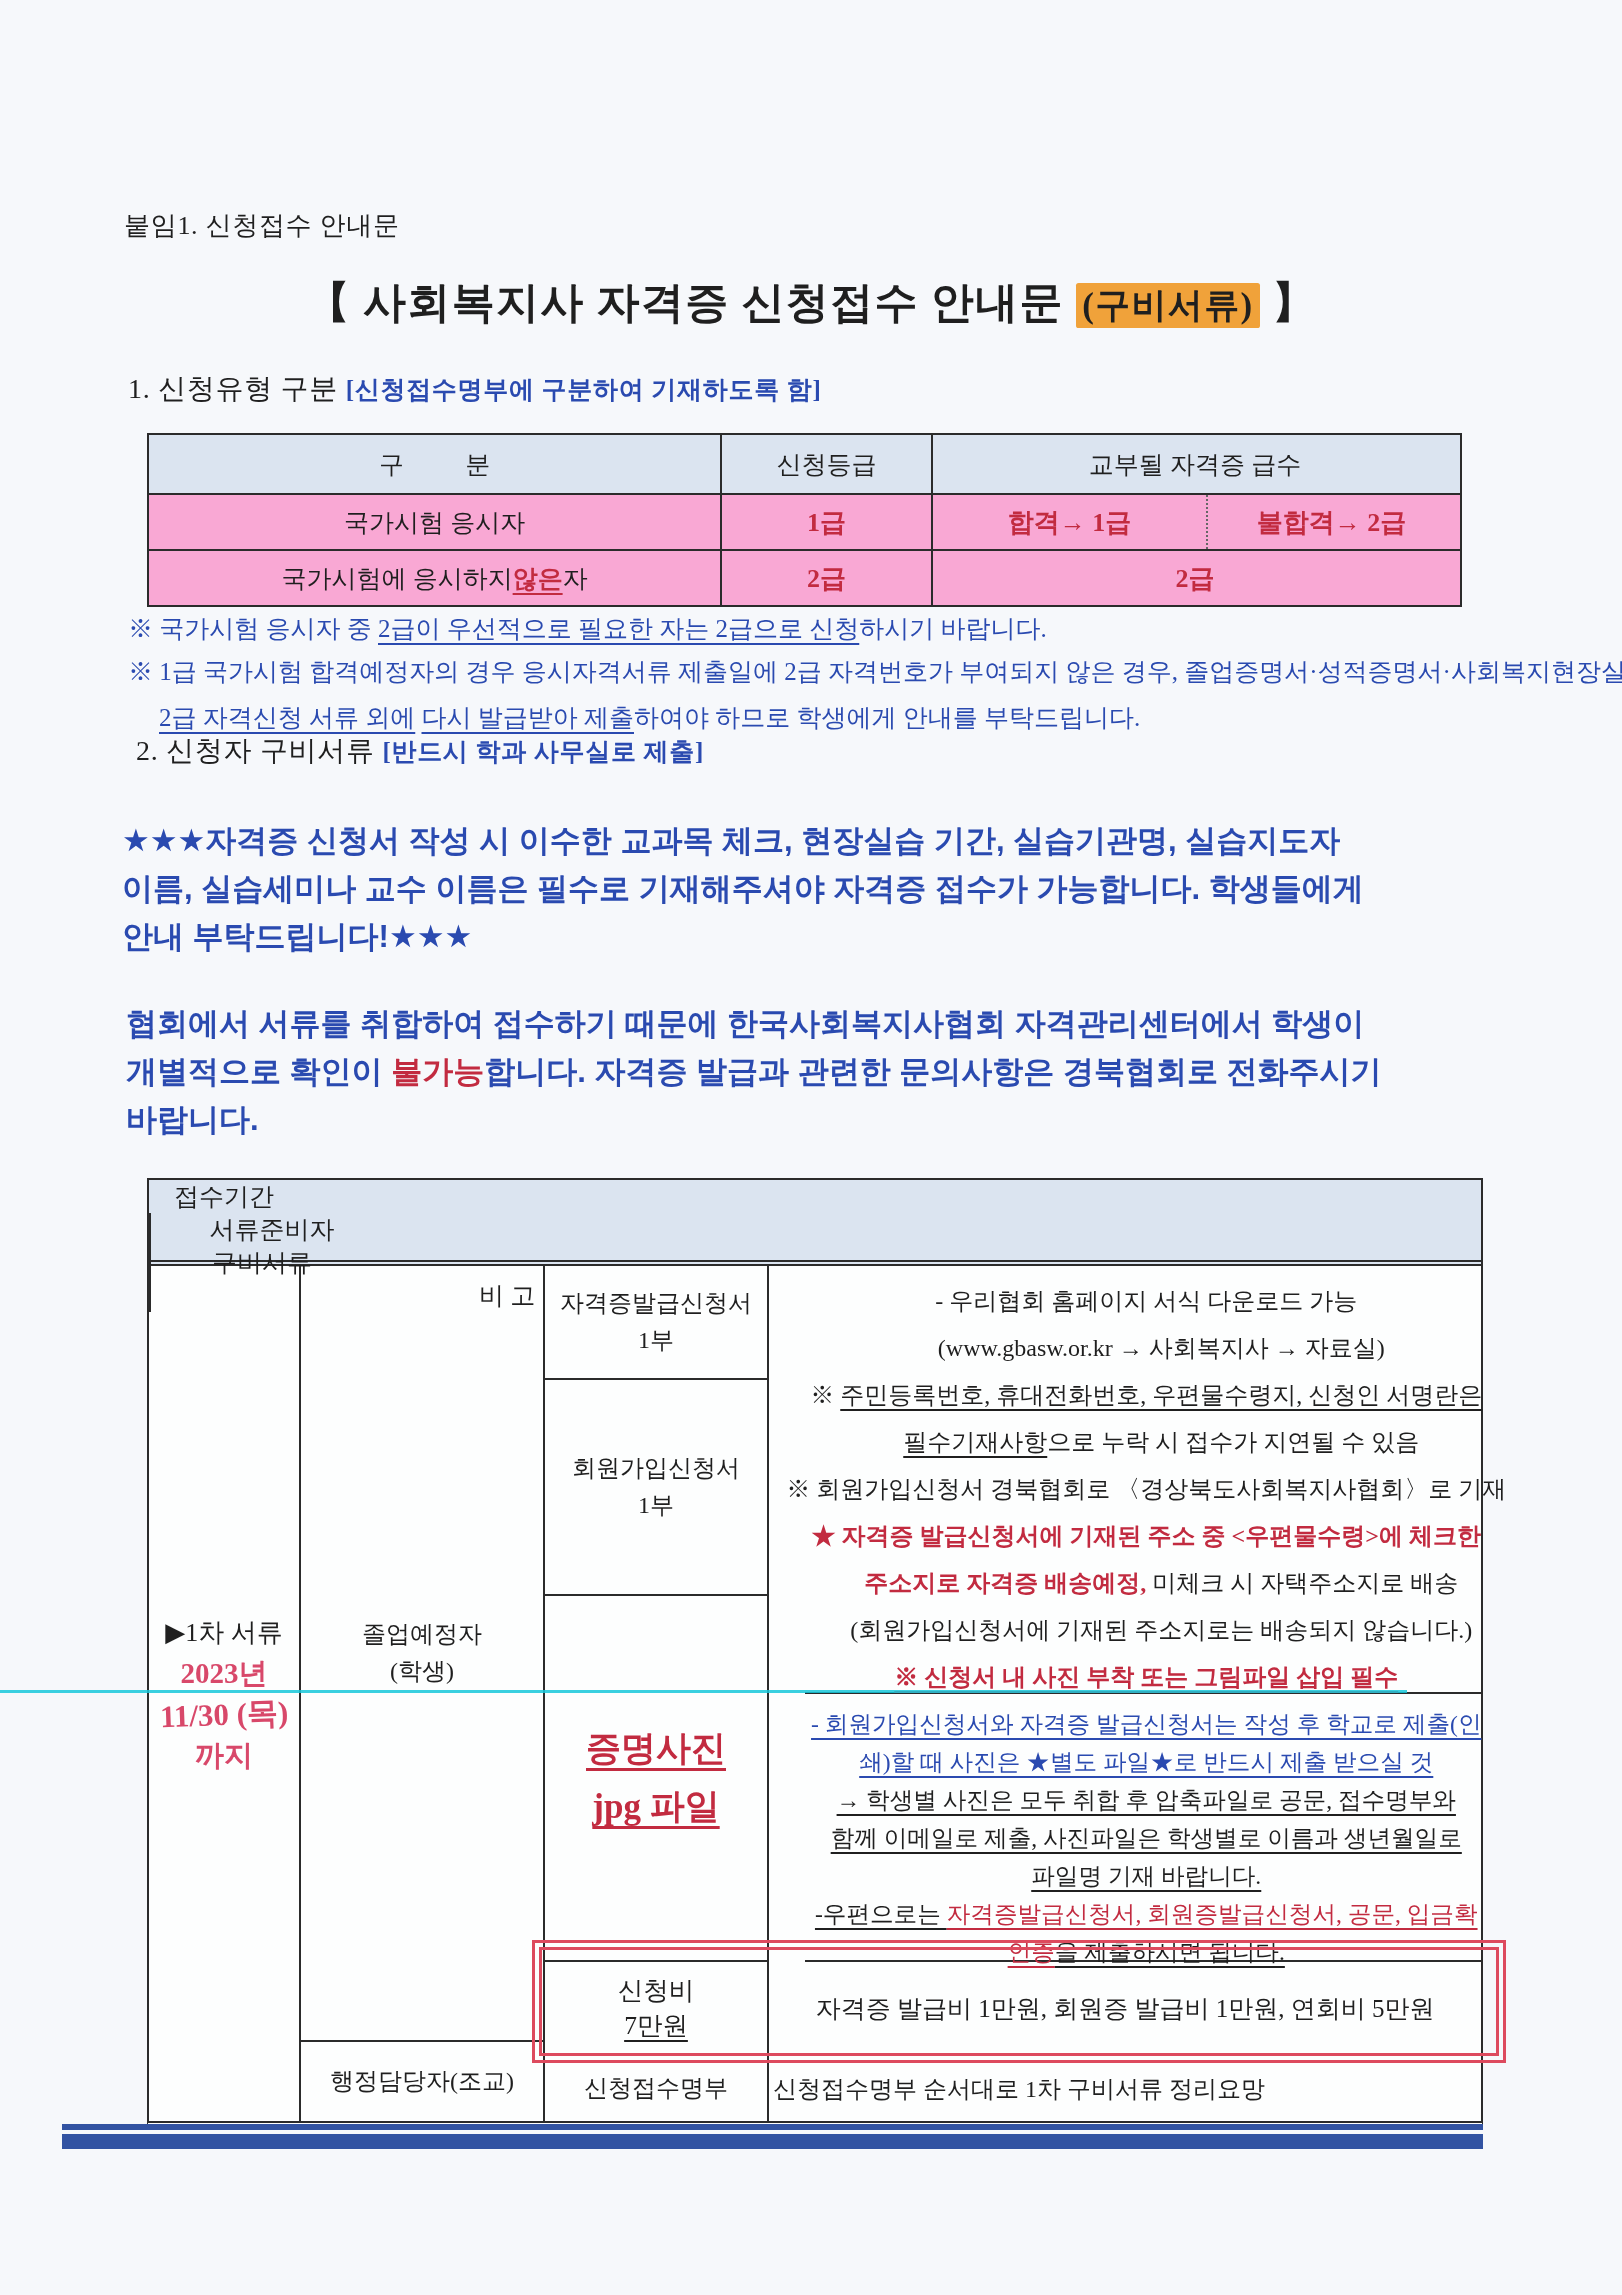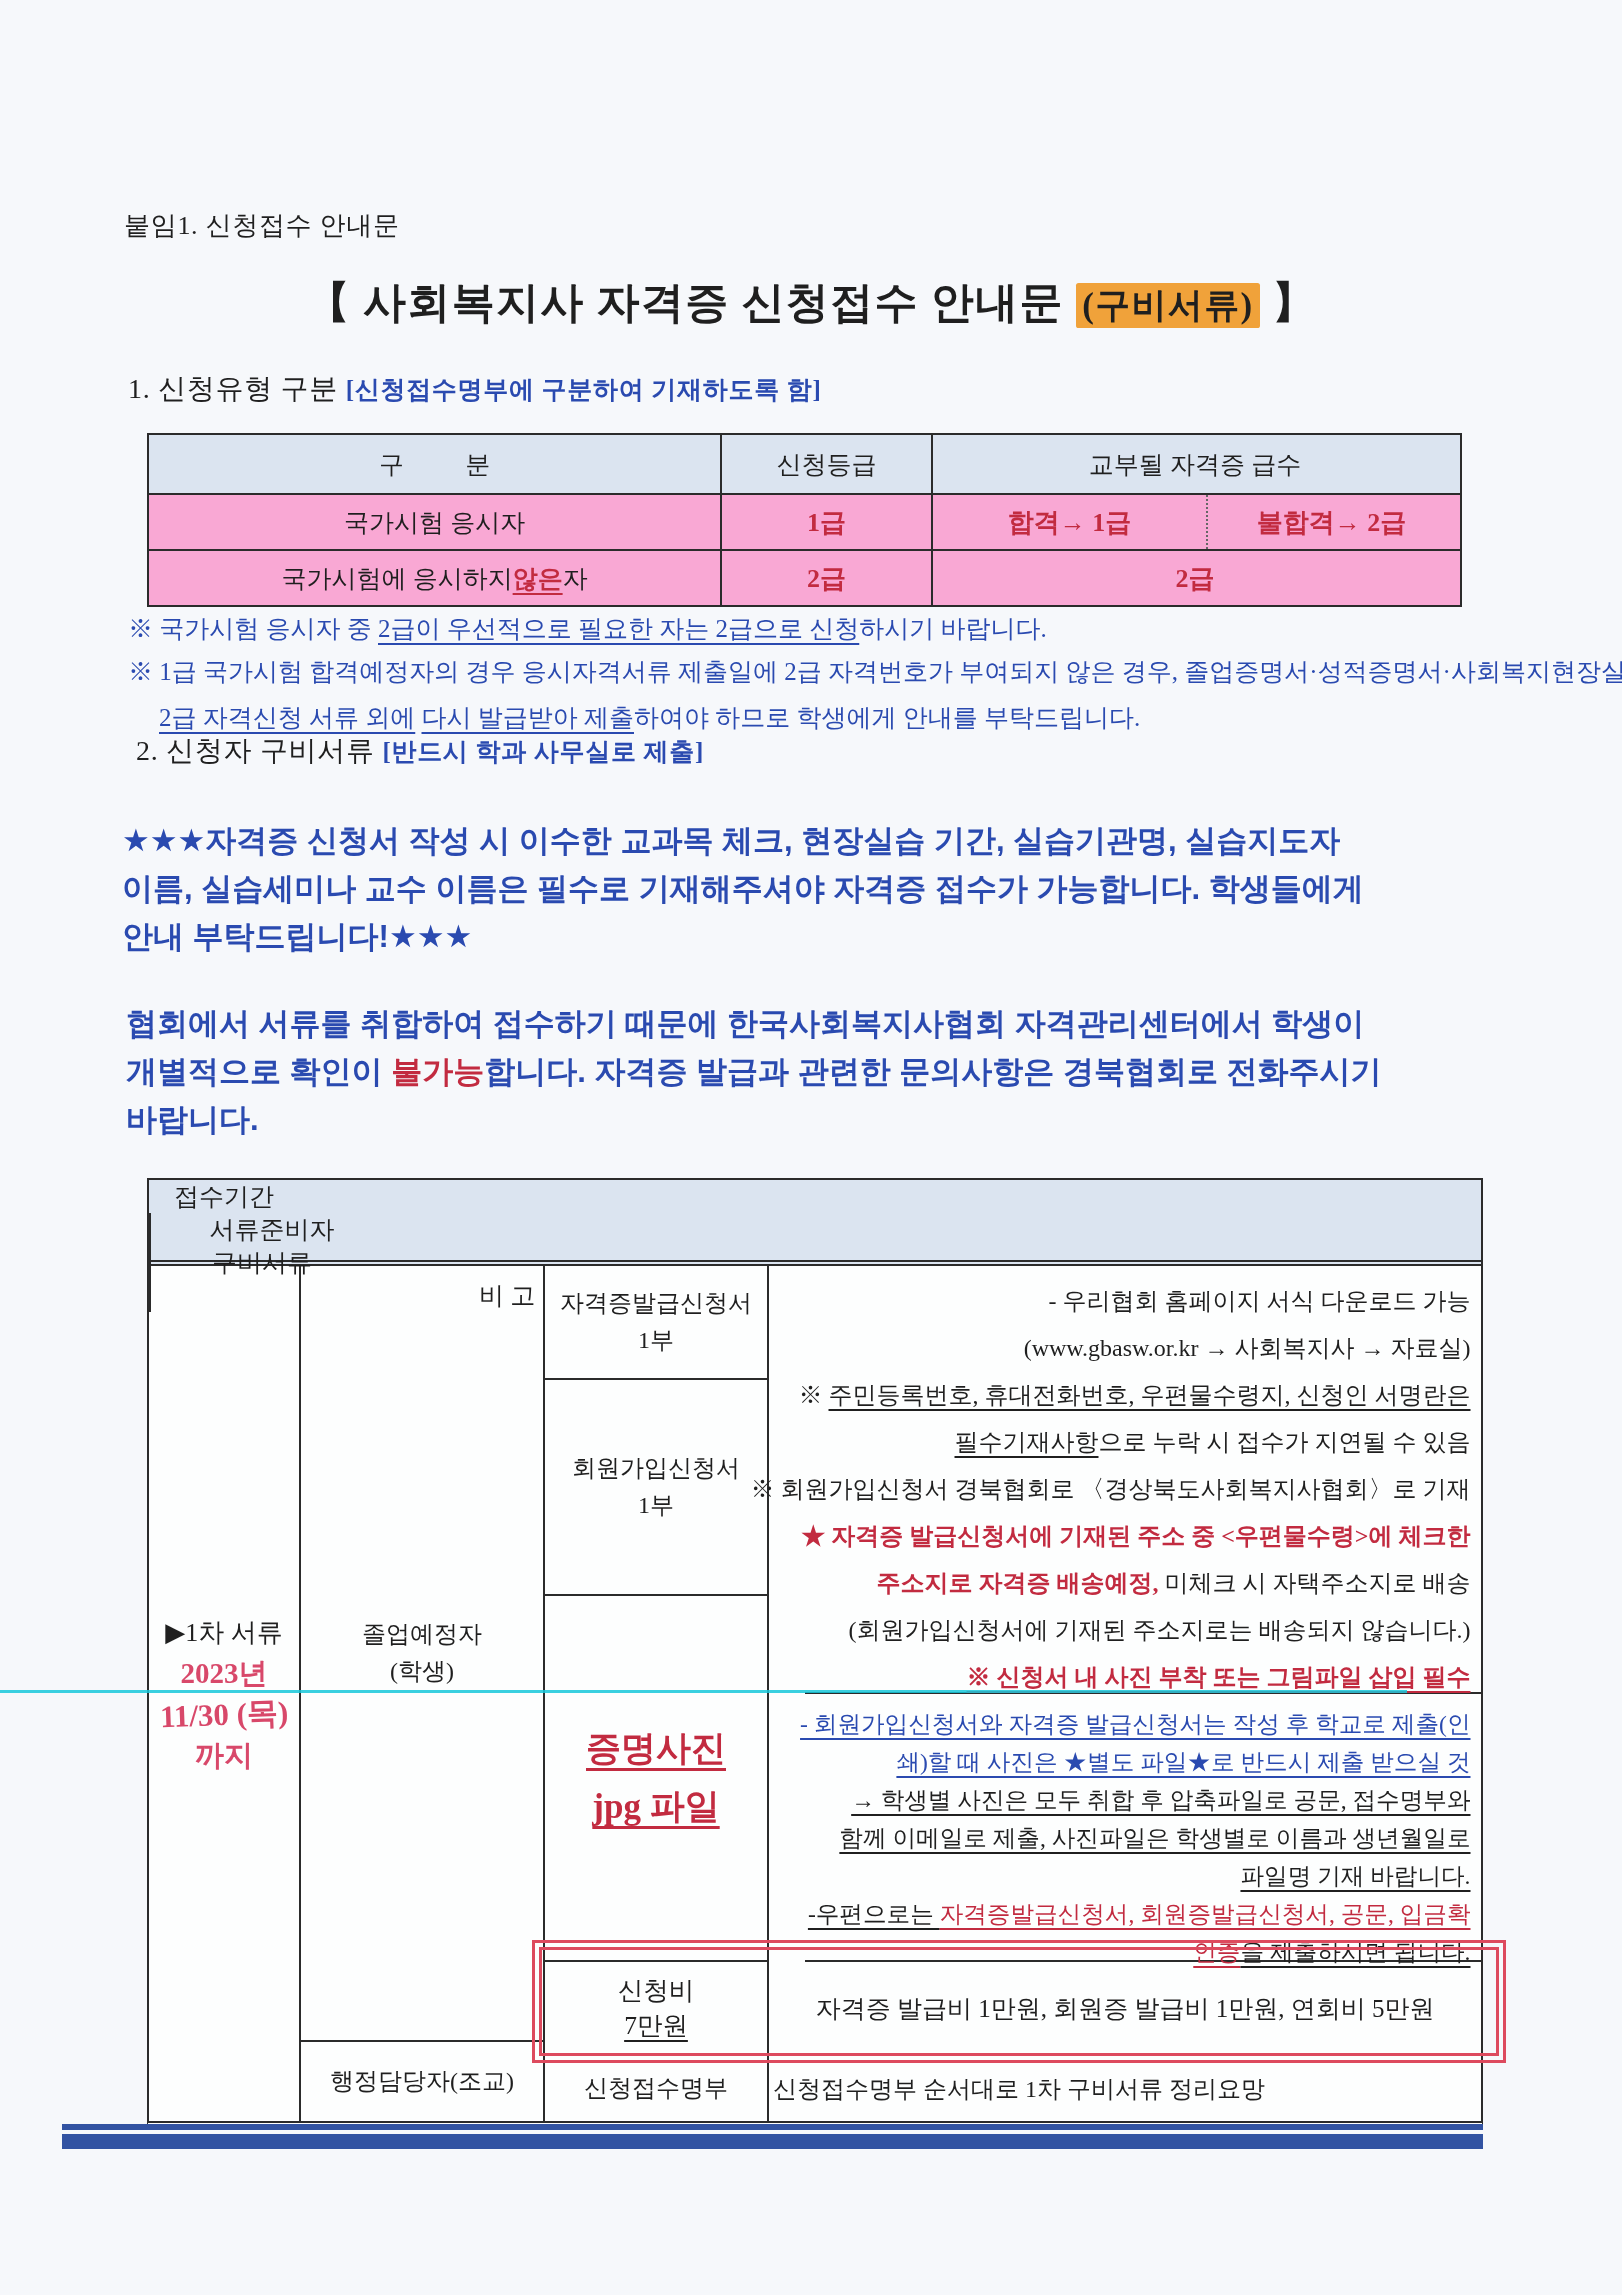--- a/index.html
+++ b/index.html
@@ -85,21 +85,21 @@
 
   
   .period-black{font-size:26px;line-height:41px;}
   .period-red{color:var(--hand);font-size:29px;line-height:41px;font-weight:bold;}
   .period-hand{transform:rotate(-2deg);font-size:31px;}
 
   
   .photo-line{color:var(--red);font-weight:bold;font-size:35px;line-height:58px;text-decoration:underline;text-decoration-thickness:2.6px;text-underline-offset:7.9px;}
 
   
-  .remarks{align-items:flex-end;justify-content:flex-start !important;padding:11.8px 10.5px 0 17px;margin-left:36px;}
+  .remarks{align-items:center;justify-content:flex-start !important;padding:11.8px 10.5px 0 17px;margin-left:36px;}
   .rline{font-size:24px;line-height:47px;white-space:nowrap;}
   .rline.ind{padding-left:30px;}
   #remarks-b .rline{font-size:23.6px;line-height:38px;}
   #remarks-b{padding-top:10.5px;}
 
   .fee-label{font-size:25.5px;}
   .fee-remark{font-size:25px;}
   .roster-remark{align-items:flex-start !important;padding-left:4px;}
 
   

